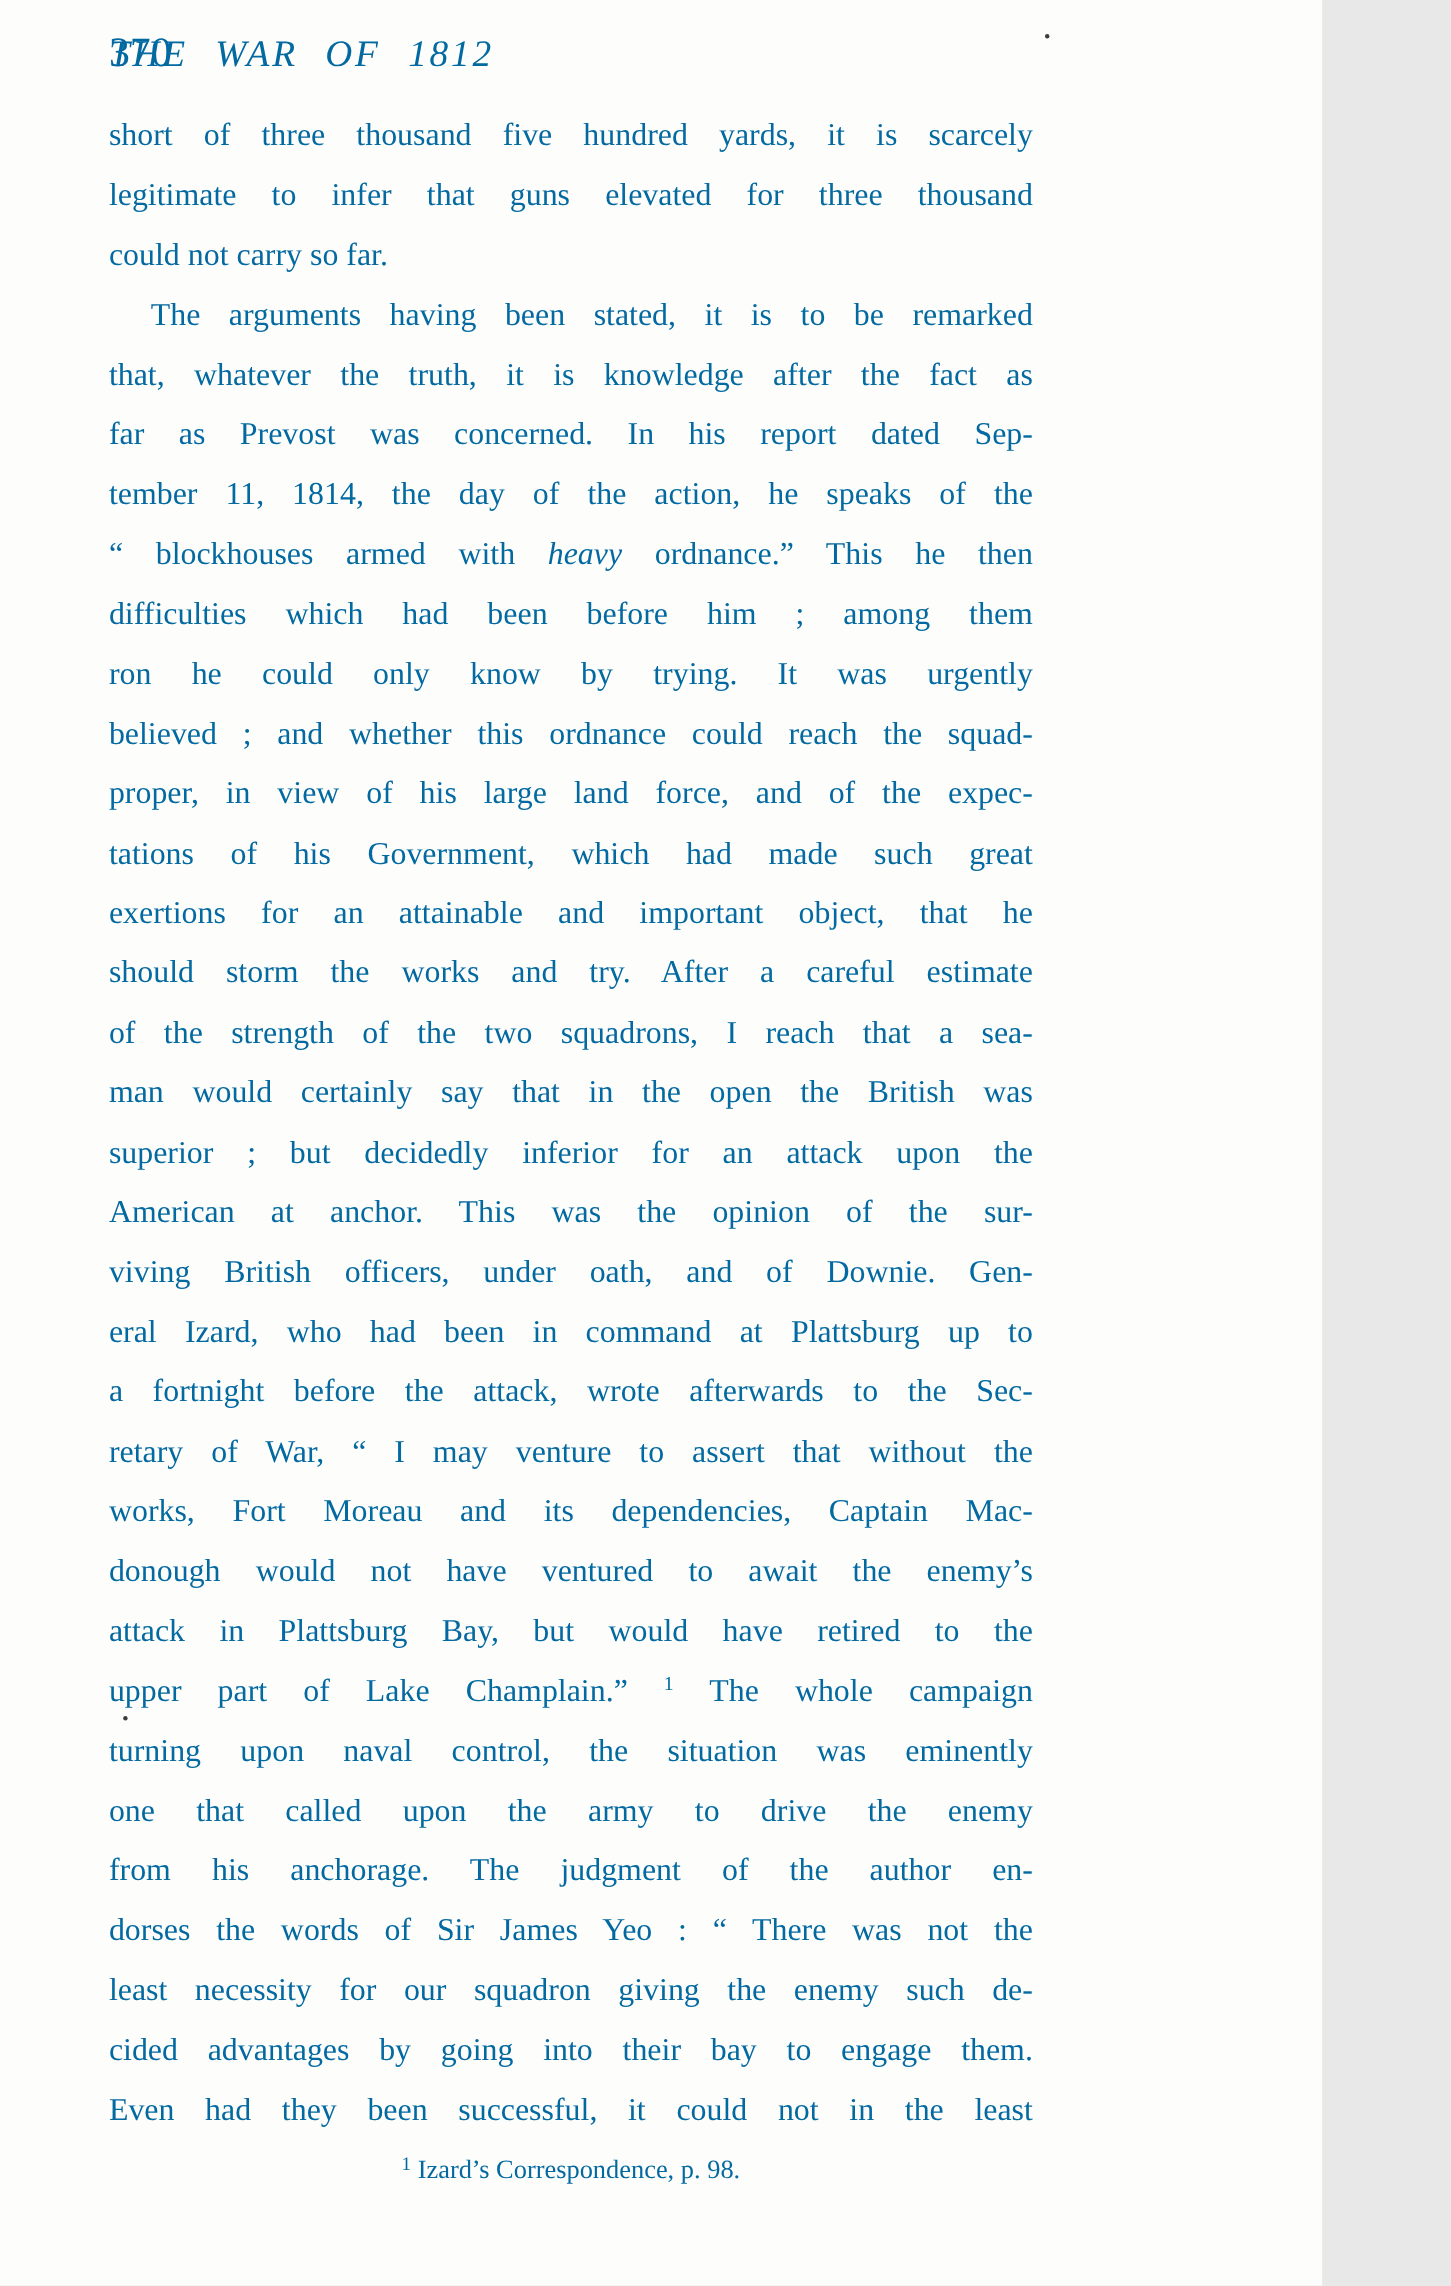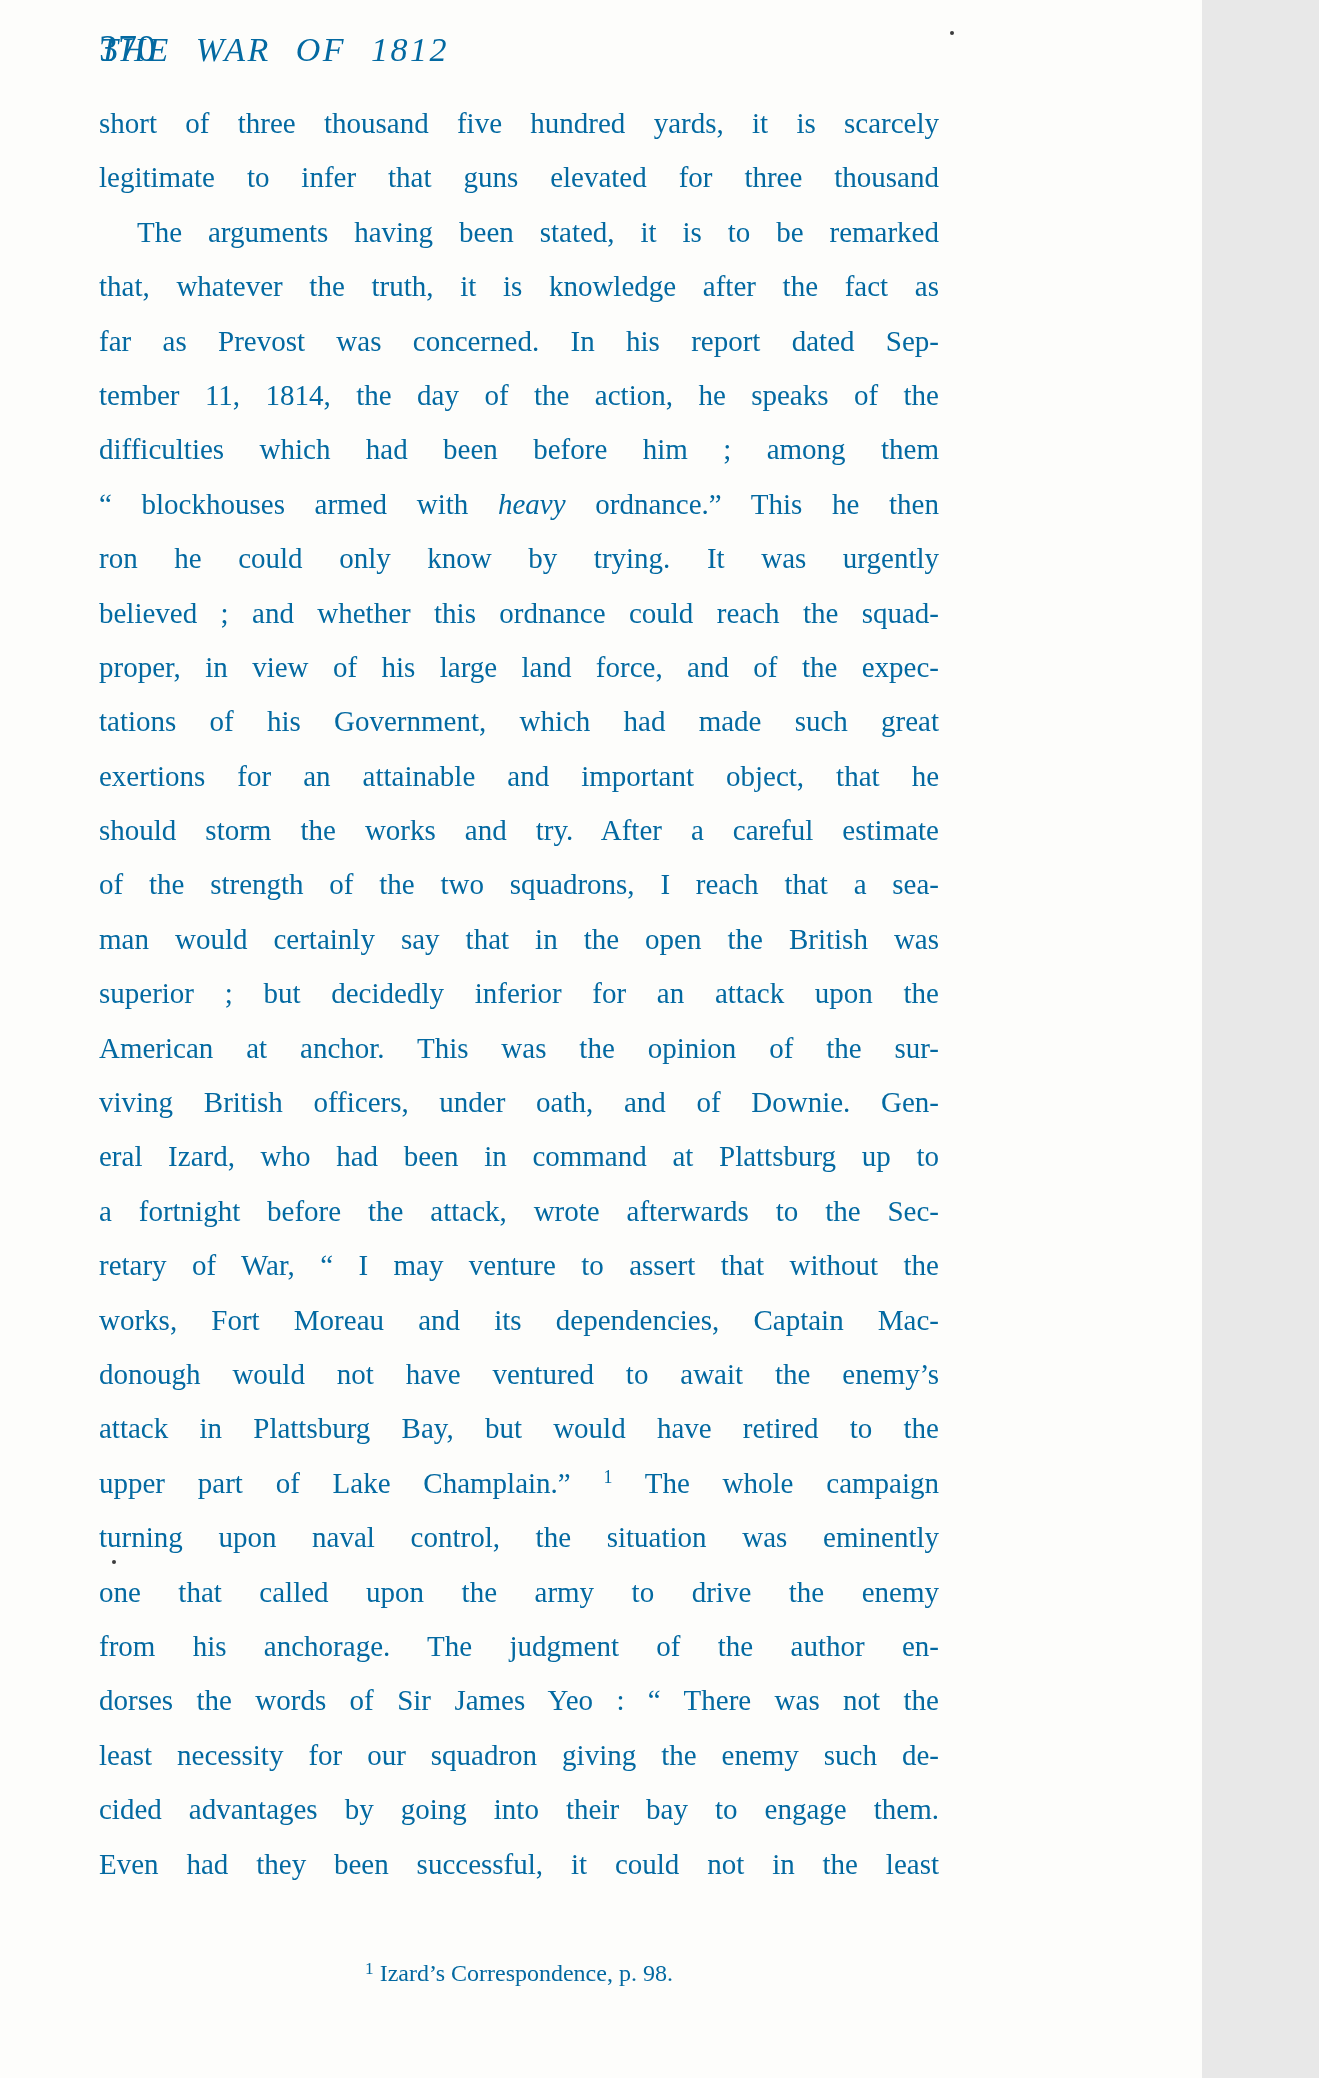--- a/index.html
+++ b/index.html
@@ -77,26 +77,27 @@
 
 <div class="page">
 
   <div class="pagenum">370</div>
 
   <div class="header-title">THE WAR OF 1812</div>
 
   <div class="body-text">
       <div class="line">short of three thousand five hundred yards, it is scarcely</div>
       <div class="line">legitimate to infer that guns elevated for three thousand</div>
+      <div class="line endline">could not carry so far.</div>
       <div class="line indent">The arguments having been stated, it is to be remarked</div>
       <div class="line">that, whatever the truth, it is knowledge after the fact as</div>
       <div class="line">far as Prevost was concerned.  In his report dated Sep-</div>
       <div class="line">tember 11, 1814, the day of the action, he speaks of the</div>
+      <div class="line"><span>“ blockhouses armed with </span><span class="it">heavy</span><span> ordnance.”  This he then</span></div>
       <div class="line">difficulties which had been before him ; among them</div>
-      <div class="line"><span>“ blockhouses armed with </span><span class="it">heavy</span><span> ordnance.”  This he then</span></div>
       <div class="line">ron he could only know by trying.  It was urgently</div>
       <div class="line">believed ; and whether this ordnance could reach the squad-</div>
       <div class="line">proper, in view of his large land force, and of the expec-</div>
       <div class="line">tations of his Government, which had made such great</div>
       <div class="line">exertions for an attainable and important object, that he</div>
       <div class="line">should storm the works and try.  After a careful estimate</div>
       <div class="line">of the strength of the two squadrons, I reach that a sea-</div>
       <div class="line">man would certainly say that in the open the British was</div>
       <div class="line">superior ; but decidedly inferior for an attack upon the</div>
       <div class="line">American at anchor.  This was the opinion of the sur-</div>

